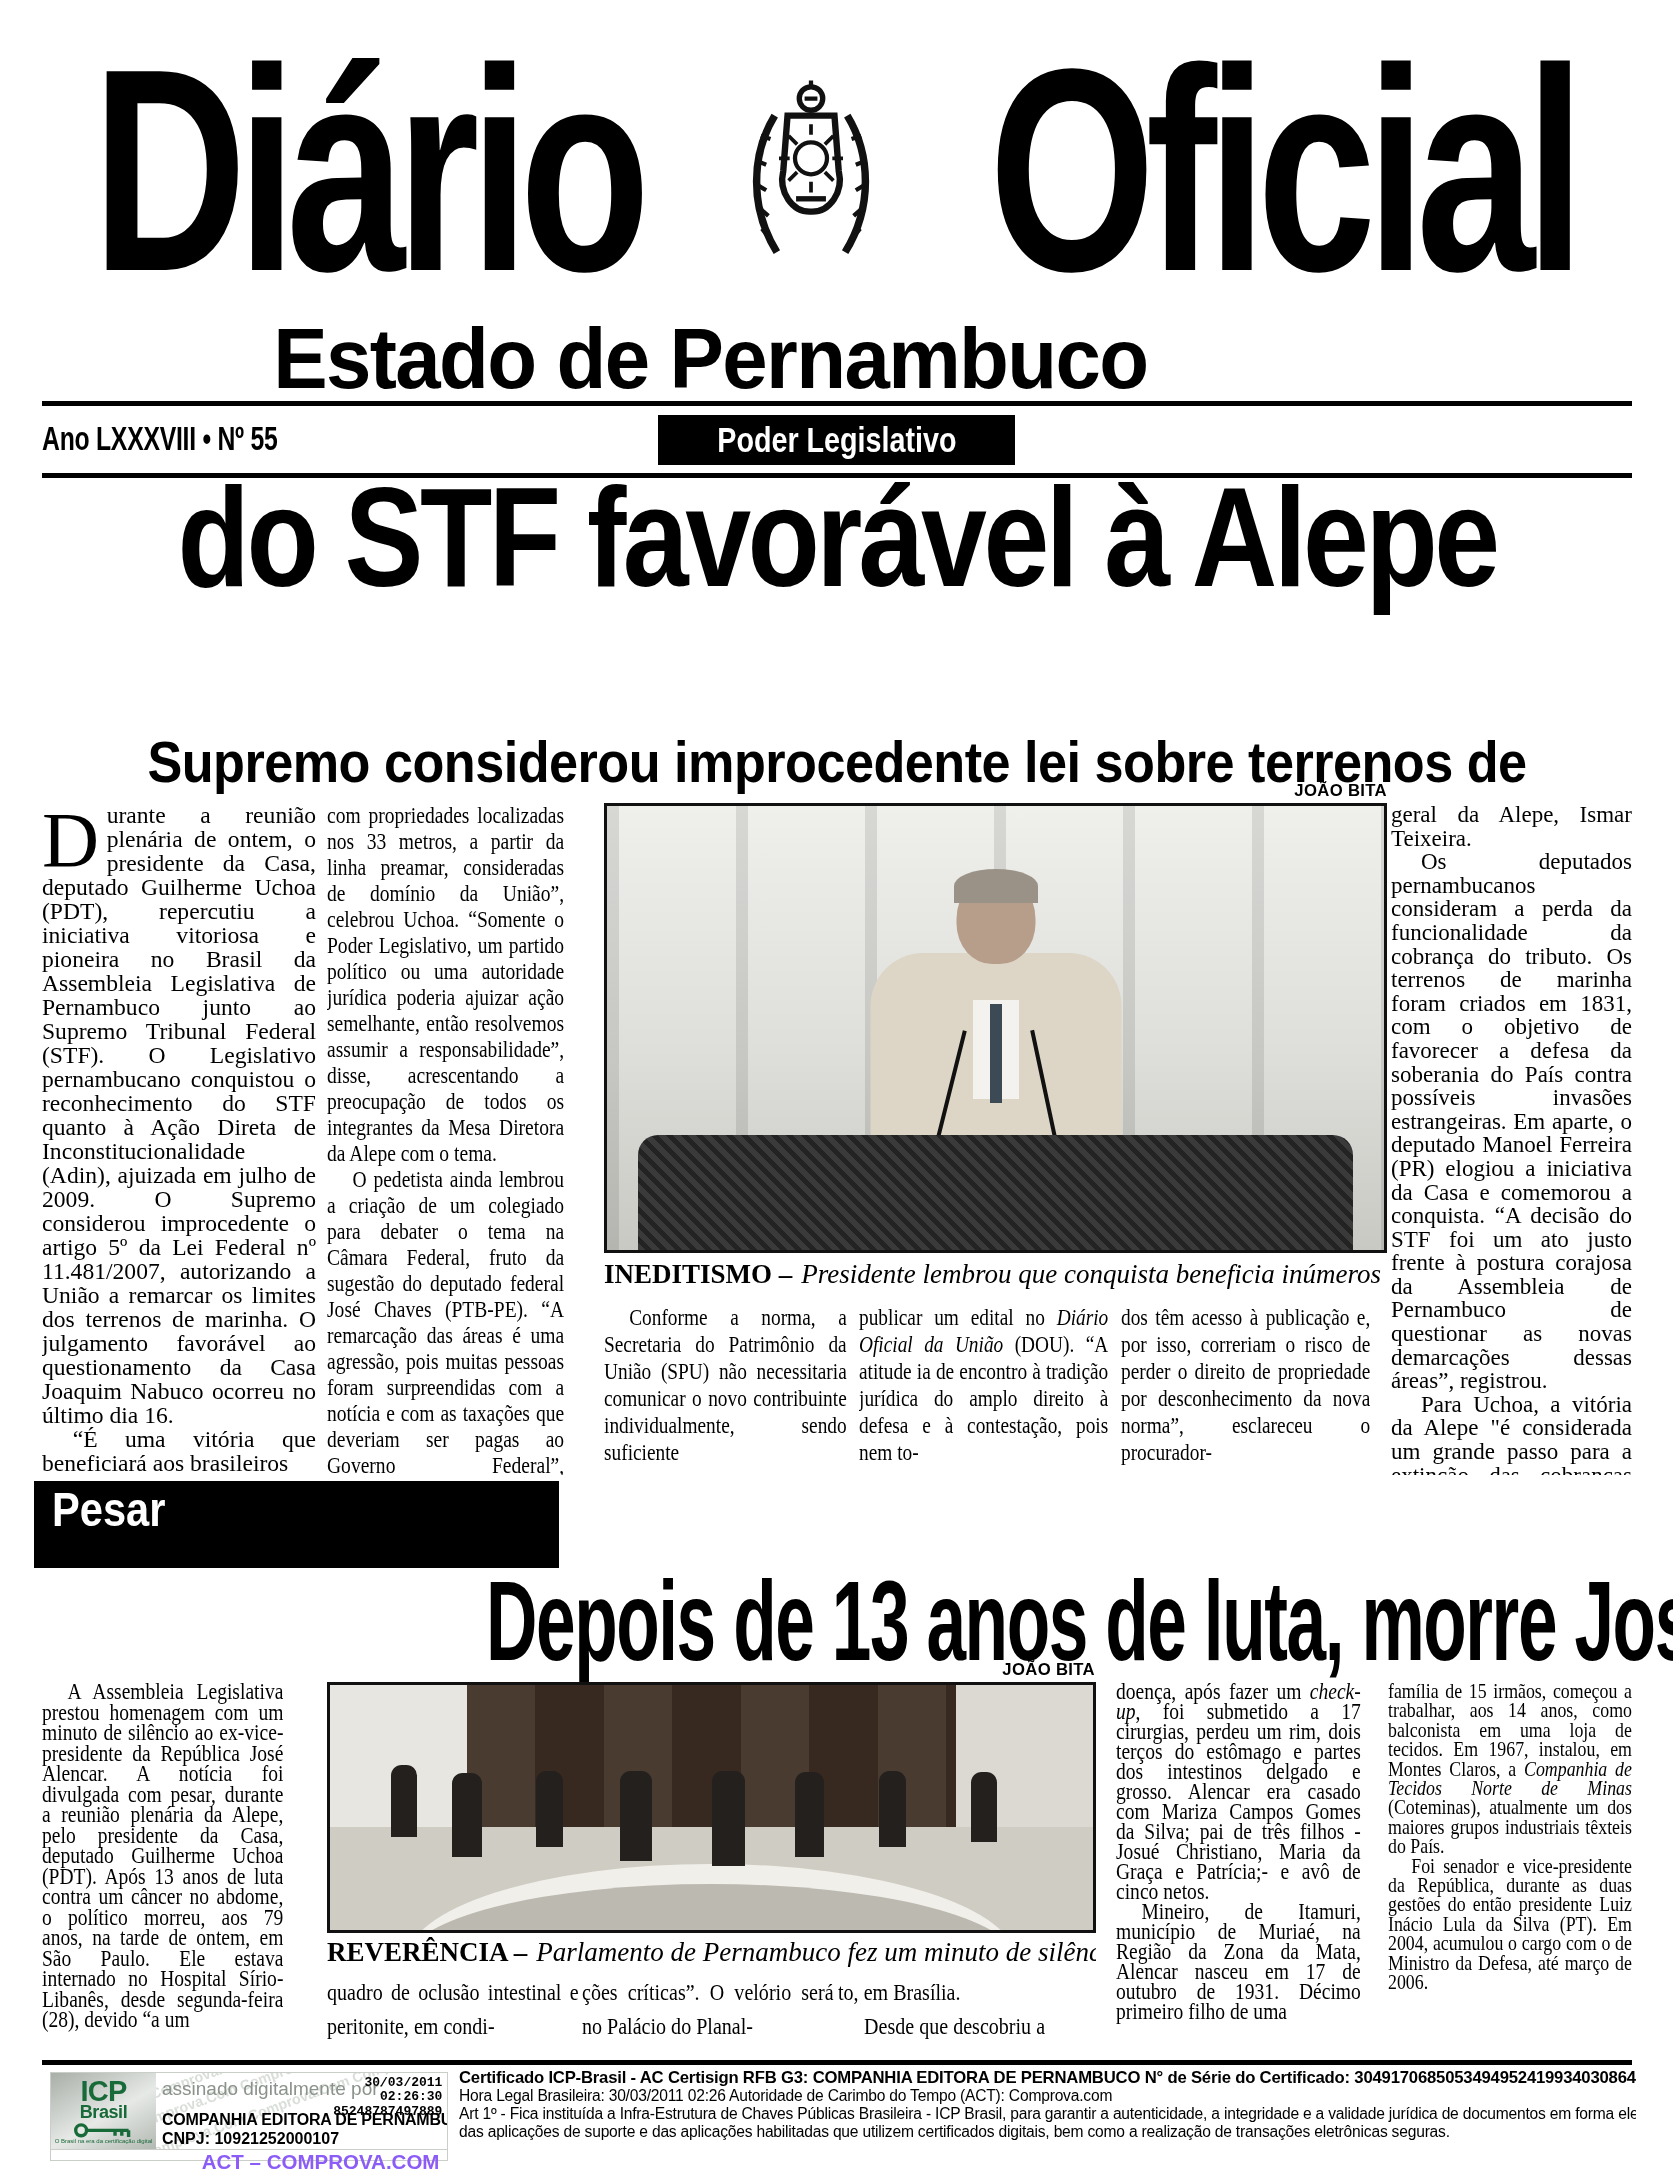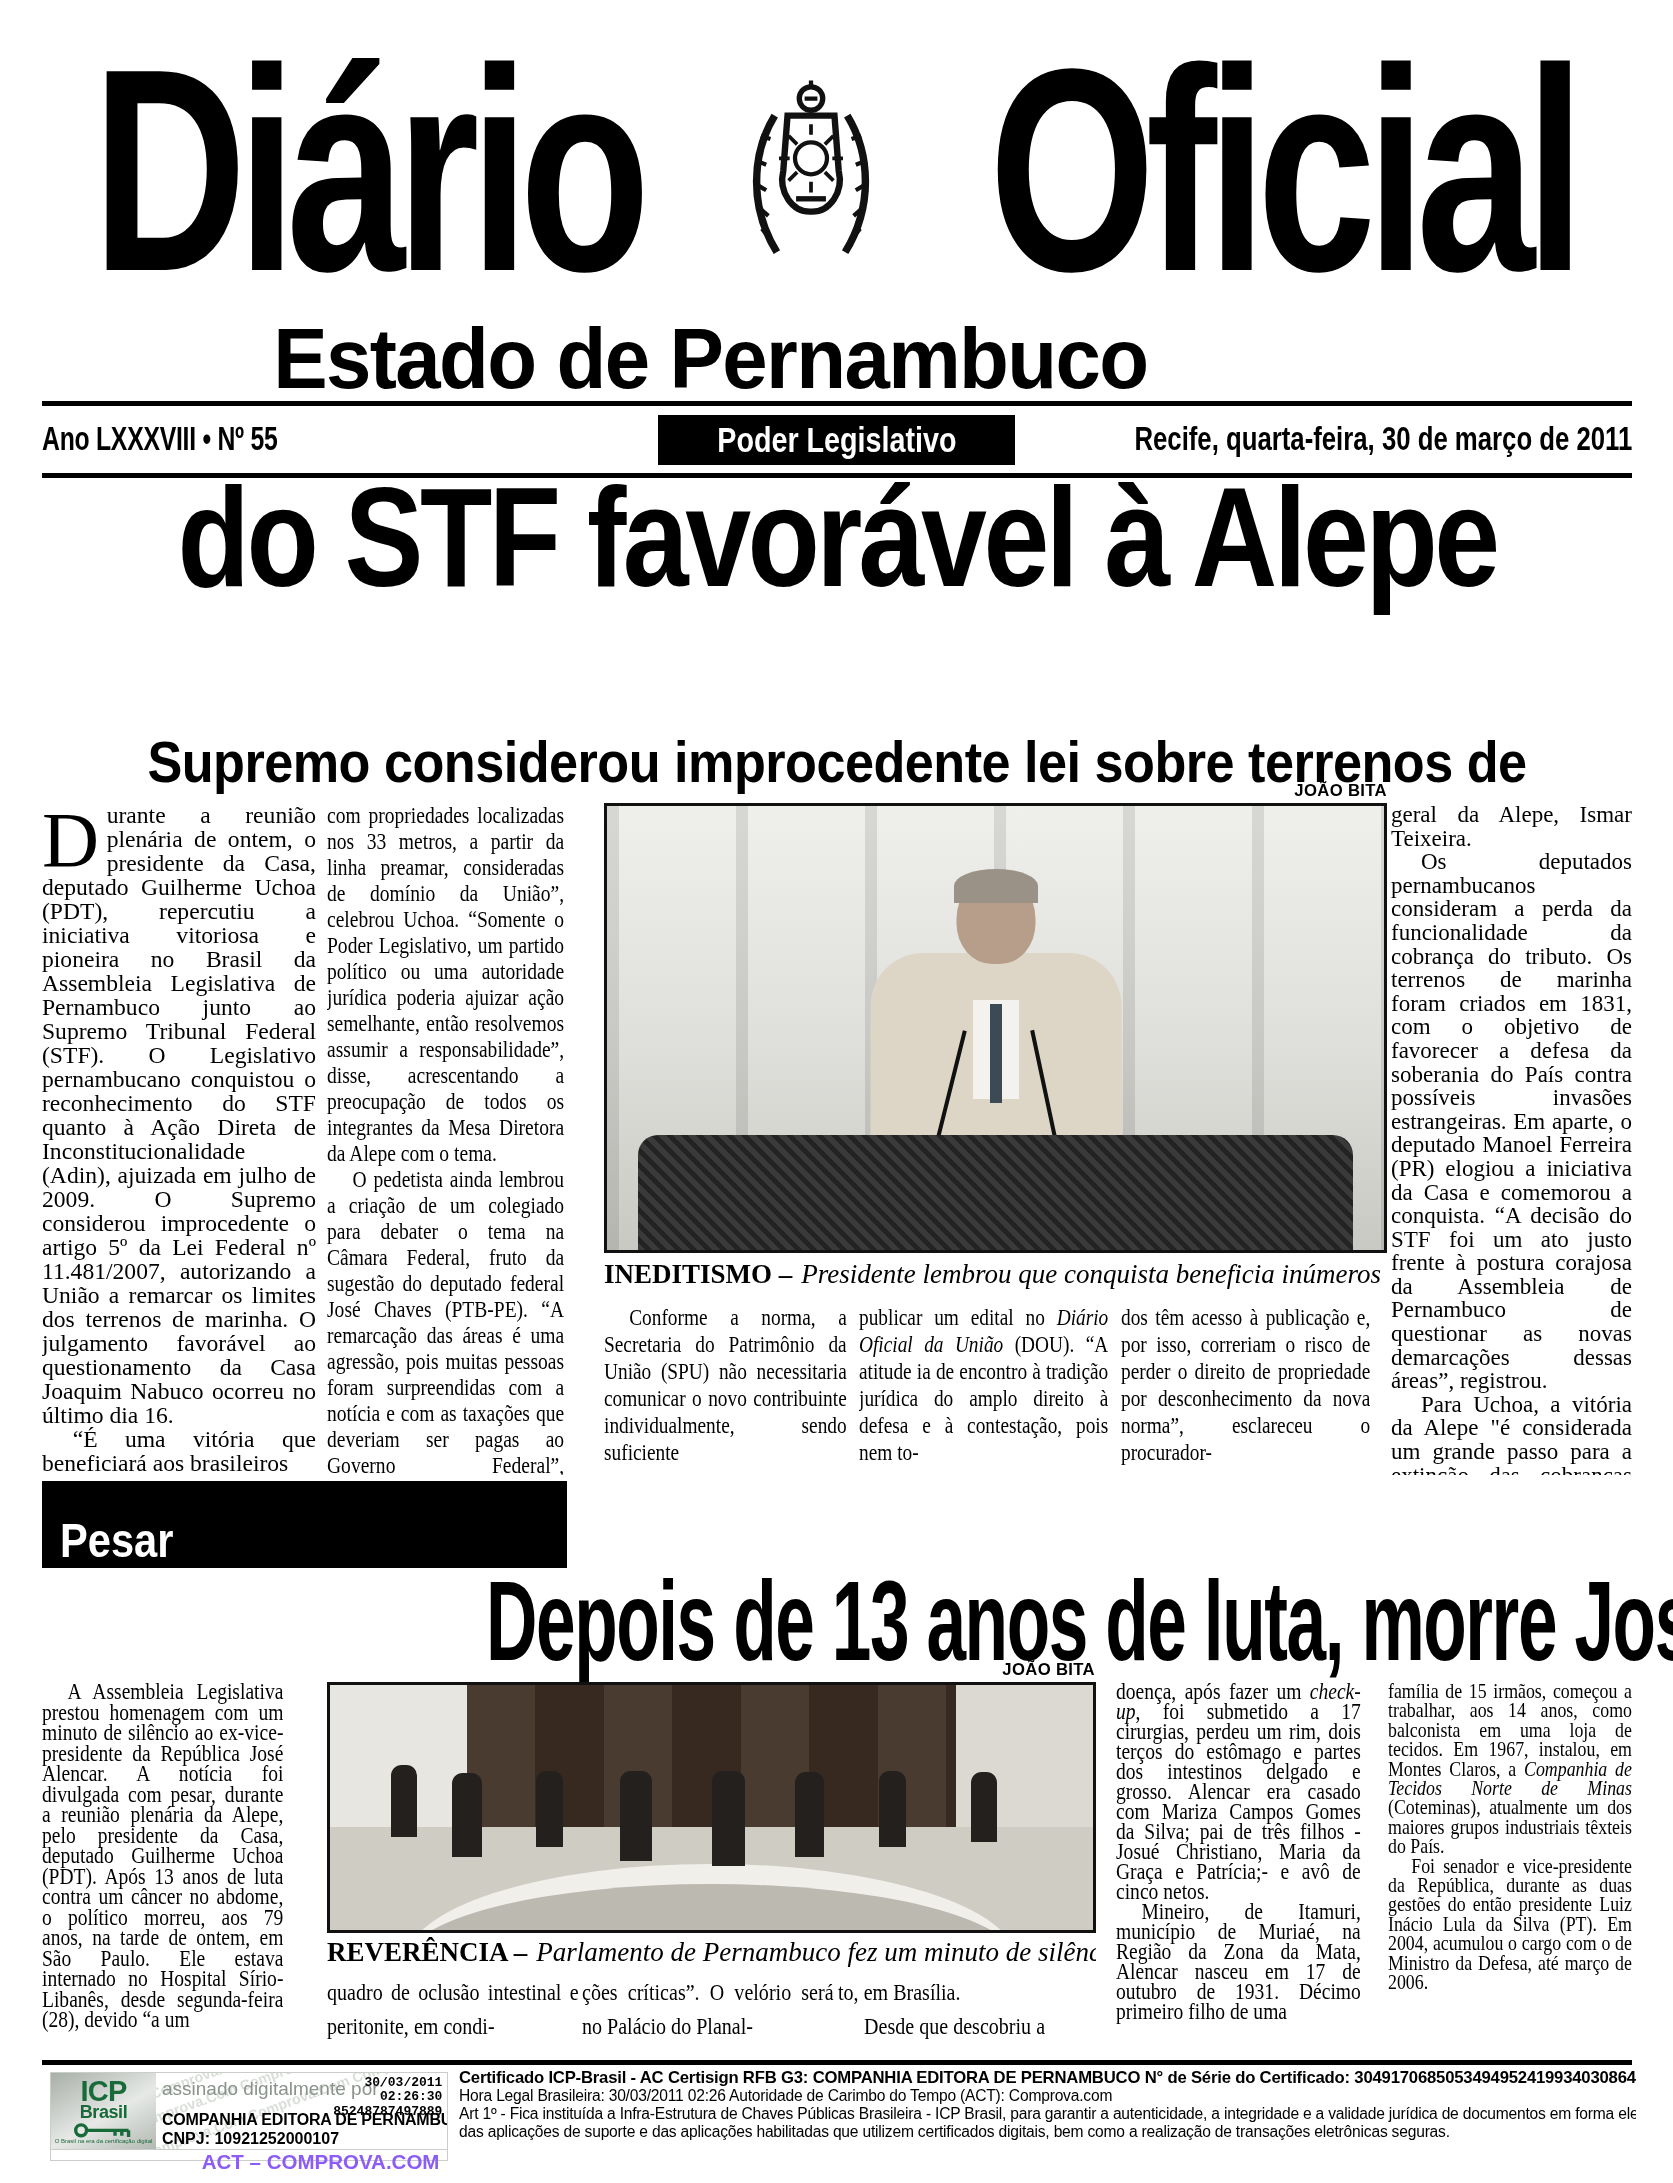--- a/index.html
+++ b/index.html
@@ -67,22 +67,22 @@
   .caption1{top:1259px;left:604px;width:783px;}
   .caption2{top:1937px;left:327px;width:769px;}
   .cap-label{font-weight:bold;margin-right:9px;}
   .cap-text{font-style:italic;}
 
   .b-colA{top:1304px;left:604px;width:296px;height:167px;font-size:23.6px;line-height:27px;}
   .b-colB{top:1304px;left:859px;width:304px;height:167px;font-size:23.6px;line-height:27px;}
   .b-colC{top:1304px;left:1121px;width:304px;height:167px;font-size:23.6px;line-height:27px;}
 
   
-  .kicker{position:absolute;top:1481px;left:42px;width:525px;height:87px;background:#000;
-          display:flex;align-items:flex-end;padding-left:18px;box-sizing:border-box;}
+  .kicker{position:absolute;top:1481px;left:34px;width:525px;height:87px;background:#000;
+          display:flex;align-items:flex-start;padding-left:18px;box-sizing:border-box;}
   .kicker span{color:#fff;font-family:"Liberation Sans",sans-serif;font-weight:bold;font-size:49px;}
   .headline2{position:absolute;top:1564px;left:42px;width:1590px;text-align:center;
              font-family:"Liberation Sans",sans-serif;font-weight:bold;font-size:113px;
              line-height:114px;letter-spacing:-0.02em;white-space:nowrap;}
 
   .s-col1{top:1682px;left:42px;width:284px;height:369px;font-size:23px;line-height:20.5px;}
   .s-col4{top:1682px;left:1116px;width:288px;height:369px;font-size:23px;line-height:20px;}
   .s-col5{top:1682px;left:1388px;width:287px;height:369px;font-size:21px;line-height:19.4px;}
   .m-col1{top:1975px;left:327px;width:296px;height:73px;font-size:23.6px;line-height:34px;}
   .m-col2{top:1975px;left:582px;width:296px;height:73px;font-size:23.6px;line-height:34px;}
@@ -168,23 +168,20 @@
     <span class="squeeze" style="--sx:.96">Estado de Pernambuco</span>
   </div>
 
   <div class="rule rule-a"></div>
 
   <div class="info-left">
     <span class="squeeze o-left" style="--sx:.75">Ano LXXXVIII • Nº 55</span>
   </div>
   <div class="info-box">
     <span class="squeeze" style="--sx:.82">Poder Legislativo</span>
-  </div>
-  <div class="info-right">
-    <span class="squeeze o-right" style="--sx:.78">Recife, quarta-feira, 30 de março de 2011</span>
   </div>
 
   <div class="rule rule-b"></div>
 
   <div class="headline1">
     <span class="hl"><span class="squeeze" style="--sx:.84">do STF favorável à Alepe</span></span>
   </div>
   <div class="subheadline">
     <span class="squeeze" style="--sx:.9">Supremo considerou improcedente lei sobre terrenos de marinha</span>
   </div>

